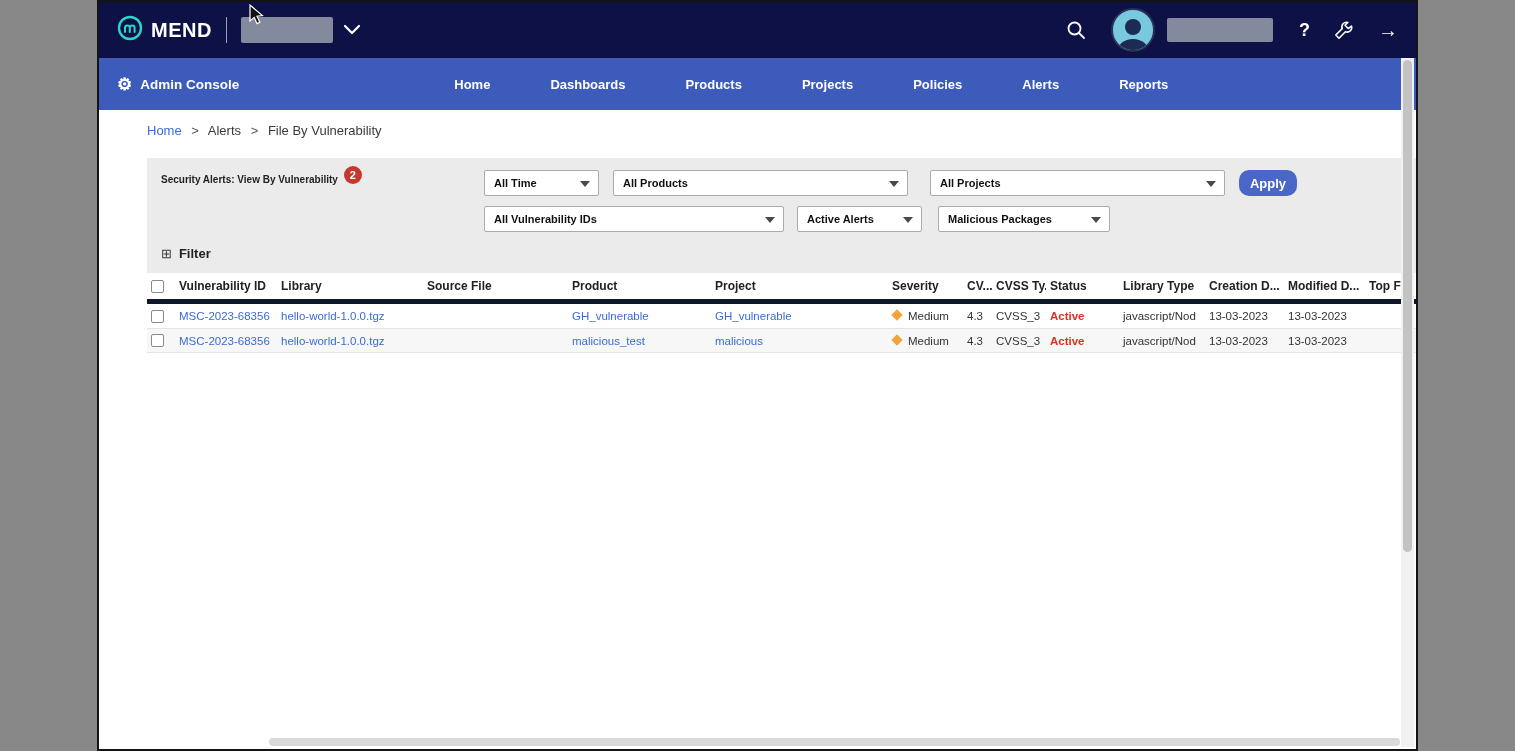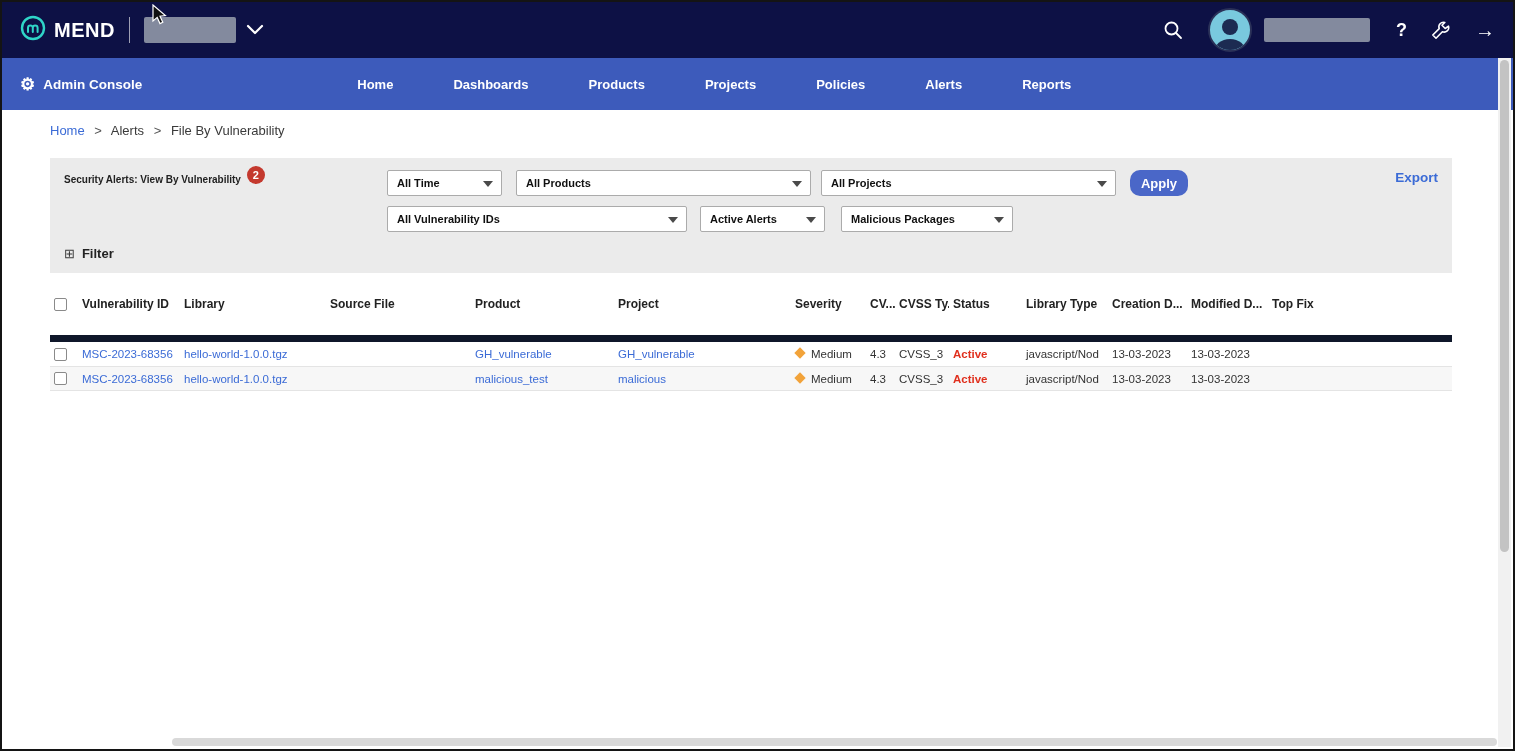--- a/index.html
+++ b/index.html
@@ -1,19 +1,19 @@
 <!DOCTYPE html>
 <html><head>
 <meta charset="utf-8">
 <style>
   * { box-sizing: border-box; margin: 0; padding: 0; }
   html,body { background:#888; }
   body { font-family: "Liberation Sans", sans-serif; }
   .frame {
-    position: relative; width: 1515px; height: 751px;
+    position: relative; width: 1321px; height: 751px;
     background: #ffffff; border: 2px solid #141414; overflow: hidden;
     margin: 0 auto;
   }
 
   
   .topbar {
     height: 56px; background: #0d1145; display: flex; align-items: center;
     padding: 0 18px; color: #fff;
   }
   .logo-wrap { display: flex; align-items: center; gap: 8px; }
@@ -67,40 +67,40 @@
     border-radius: 2px; display: flex; align-items: center; padding: 0 24px 0 9px;
     font-size: 11px; font-weight: bold; color: #101010; cursor: pointer; white-space: nowrap;
   }
   .dd::after {
     content: ""; position: absolute; right: 8px; top: 10px;
     border-left: 5px solid transparent; border-right: 5px solid transparent;
     border-top: 6px solid #4a4a4a;
   }
   .dd-time { width: 115px; }
   .dd-products { width: 295px; margin-left: 14px; }
-  .dd-projects { width: 295px; margin-left: 10px; }
+  .dd-projects { width: 295px; margin-left: 22px; }
   .dd-vulnids { width: 300px; }
   .dd-activealerts { width: 125px; margin-left: 13px; }
   .dd-malicious { width: 172px; margin-left: 16px; }
   .apply-btn {
     margin-left: 14px; width: 58px; height: 26px; background: #4a67c8; color: #fff;
     border: none; border-radius: 10px; font-family: "Liberation Sans", sans-serif;
     font-size: 13px; font-weight: bold; cursor: pointer;
   }
   .export-link { margin-left: auto; align-self: flex-start; color: #3b6bd6; font-size: 13.5px; font-weight: bold; cursor: pointer; }
   .f-row2 { display: flex; align-items: center; margin-top: 10px; margin-left: 323px; text-align: right; }
   .f-row3 { display: flex; align-items: center; margin-top: 14px; gap: 7px; }
   .expand-glyph { font-size: 13px; color: #3a3a3a; cursor: pointer; line-height: 1; }
   .filter-label { font-size: 13px; font-weight: bold; color: #222; }
 
   
   table { width: 100%; border-collapse: collapse; table-layout: fixed; background: #fff; }
   th {
     text-align: left; font-size: 12px; font-weight: bold; color: #222;
-    padding: 24px 4px; border-bottom: 7px solid #0f172a; white-space: nowrap; overflow: hidden;
+    padding: 6px 4px; border-bottom: 5px solid #0f172a; white-space: nowrap; overflow: hidden;
   }
   td {
     font-size: 11.5px; color: #333; padding: 5px 4px;
     white-space: nowrap; overflow: hidden; border-bottom: 1px solid #e4e4e4;
   }
   tr.data-row:nth-child(even) td { background: #f7f7f7; }
   .cell-link { color: #3b6bd6; cursor: pointer; }
   .status-active { color: #e0301e; font-weight: bold; }
   .sev-diamond {
     display: inline-block; width: 8px; height: 8px; background: #f2a33a;

